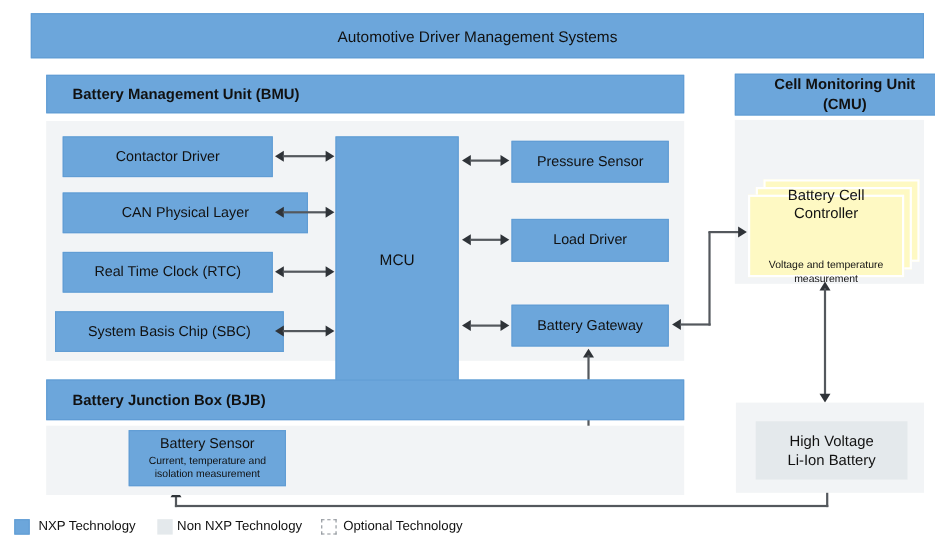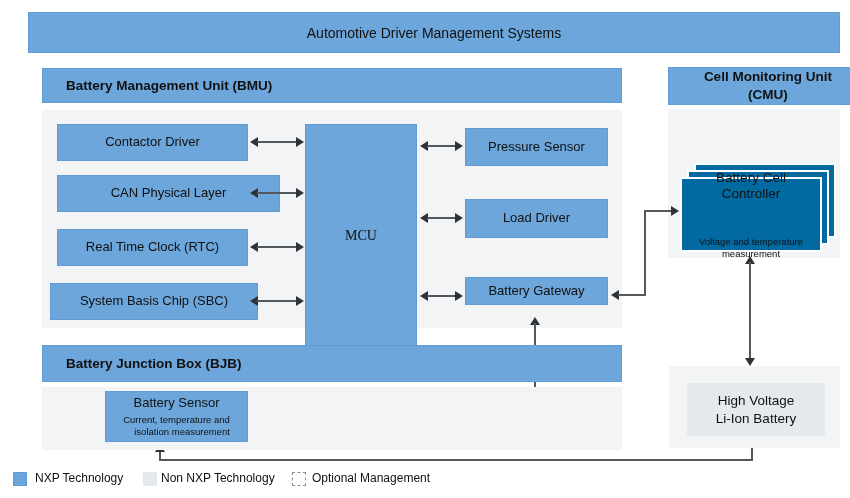--- a/index.html
+++ b/index.html
@@ -16,21 +16,21 @@
   .hdr{font-weight:bold;font-size:13.5px;display:flex;align-items:center;padding-left:23px;}
   .pre{white-space:pre-line;}
   .sub{font-size:9.5px;line-height:1.2;margin-top:3px;}
   .hl{position:absolute;height:2px;background:#54585D;}
   .vl{position:absolute;width:2px;background:#54585D;}
   .tri{position:absolute;width:0;height:0;}
   .tri.l{border-top:5px solid transparent;border-bottom:5px solid transparent;border-right:8px solid #2F3338;}
   .tri.r{border-top:5px solid transparent;border-bottom:5px solid transparent;border-left:8px solid #2F3338;}
   .tri.u{border-left:5px solid transparent;border-right:5px solid transparent;border-bottom:8px solid #2F3338;}
   .tri.d{border-left:5px solid transparent;border-right:5px solid transparent;border-top:8px solid #2F3338;}
-  .card{background:#0369a1;border:2px solid #ffffff;gap:32px;}
+  .card{background:#fef9c3;border:2px solid #ffffff;gap:32px;}
   .legend-label{font-size:12px;line-height:15px;}
   .swatch{width:14px;height:14px;}
 </style>
 </head>
 <body>
 
 <div class="stage">
 
   <div class="abs blue ctr" style="left:28px;top:12px;width:812px;height:41px;font-size:14px;">
     <span>Automotive Driver Management Systems</span>
@@ -47,31 +47,31 @@
   <div class="abs blue ctr block-label" style="left:57px;top:175px;width:223px;height:37px;">
     <span>CAN Physical Layer</span>
   </div>
   <div class="abs blue ctr block-label" style="left:57px;top:229px;width:191px;height:37px;">
     <span>Real Time Clock (RTC)</span>
   </div>
   <div class="abs blue ctr block-label" style="left:50px;top:283px;width:208px;height:37px;">
     <span>System Basis Chip (SBC)</span>
   </div>
 
-  <div class="abs blue ctr" style="left:305px;top:124px;width:112px;height:224px;font-size:14px;font-family:Liberation Serif, serif;">
+  <div class="abs blue ctr" style="left:305px;top:124px;width:112px;height:224px;font-size:14px;">
     <span>MCU</span>
   </div>
 
   <div class="abs blue ctr block-label" style="left:465px;top:128px;width:143px;height:38px;">
     <span>Pressure Sensor</span>
   </div>
   <div class="abs blue ctr block-label" style="left:465px;top:199px;width:143px;height:39px;align-items:center;">
     <span>Load Driver</span>
   </div>
-  <div class="abs blue ctr block-label" style="left:465px;top:277px;width:143px;height:28px;text-align:right;">
+  <div class="abs blue ctr block-label" style="left:465px;top:277px;width:143px;height:38px;text-align:right;">
     <span>Battery Gateway</span>
   </div>
 
   <div>
     <div class="tri l" style="left:250px;top:137px;"></div>
     <div class="hl" style="left:257px;top:141px;width:40px;"></div>
     <div class="tri r" style="left:296px;top:137px;"></div>
   </div>
   <div>
     <div class="tri l" style="left:250px;top:188px;"></div>
@@ -152,30 +152,30 @@
     <div class="hl" style="left:159px;top:459px;width:594px;"></div>
     <div class="vl" style="left:159px;top:450px;height:11px;"></div>
     <div class="tri u" style="left:155px;top:444px;"></div>
   </div>
 
   <div class="abs blue hdr" style="left:42px;top:345px;width:580px;height:37px;">
     <span>Battery Junction Box (BJB)</span>
   </div>
   <div class="abs panel" style="left:42px;top:387px;width:580px;height:63px;"></div>
 
-  <div class="abs blue col" style="left:105px;top:391px;width:143px;height:51px;">
+  <div class="abs blue col" style="left:117px;top:391px;width:143px;height:51px;">
     <span style="font-size:13px;line-height:1.1;">Battery Sensor</span>
-    <span class="pre sub" style="margin-top:4px;text-align:right;">Current, temperature and
+    <span class="pre sub" style="margin-top:4px;">Current, temperature and
 isolation measurement</span>
   </div>
 
   <div>
     <div class="abs swatch" style="left:13px;top:472px;background:#6CA6DB;border:1px solid #619DD4;"></div>
     <span class="abs legend-label" style="left:35px;top:471px;">NXP Technology</span>
 
     <div class="abs swatch" style="left:143px;top:472px;background:#E4E9EC;"></div>
     <span class="abs legend-label" style="left:161px;top:471px;">Non NXP Technology</span>
 
     <div class="abs swatch" style="left:292px;top:472px;background:#ffffff;border:1.5px dashed #8A9096;"></div>
-    <span class="abs legend-label" style="left:312px;top:471px;">Optional Management</span>
+    <span class="abs legend-label" style="left:312px;top:471px;">Optional Technology</span>
   </div>
 
 </div>
 
 </body></html>

